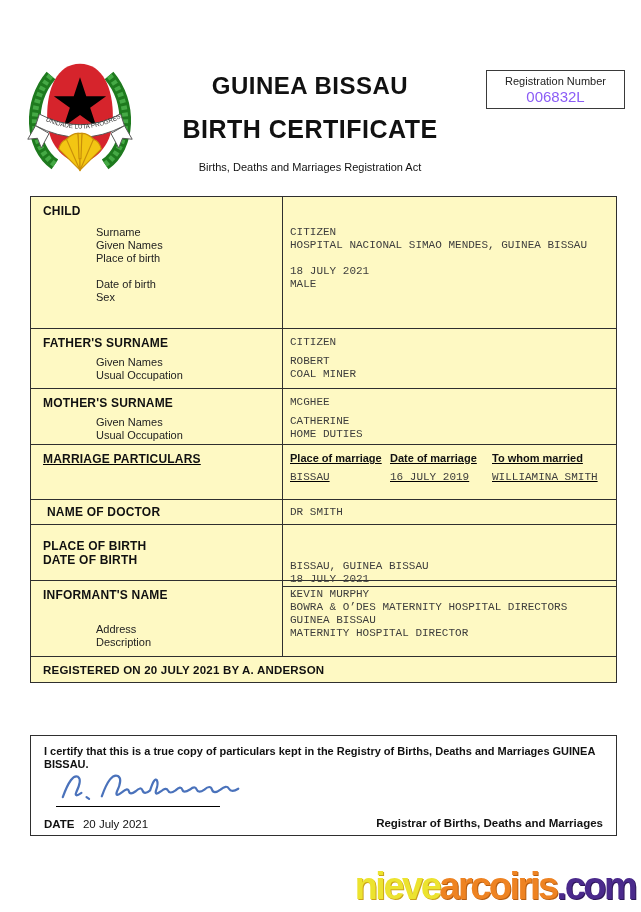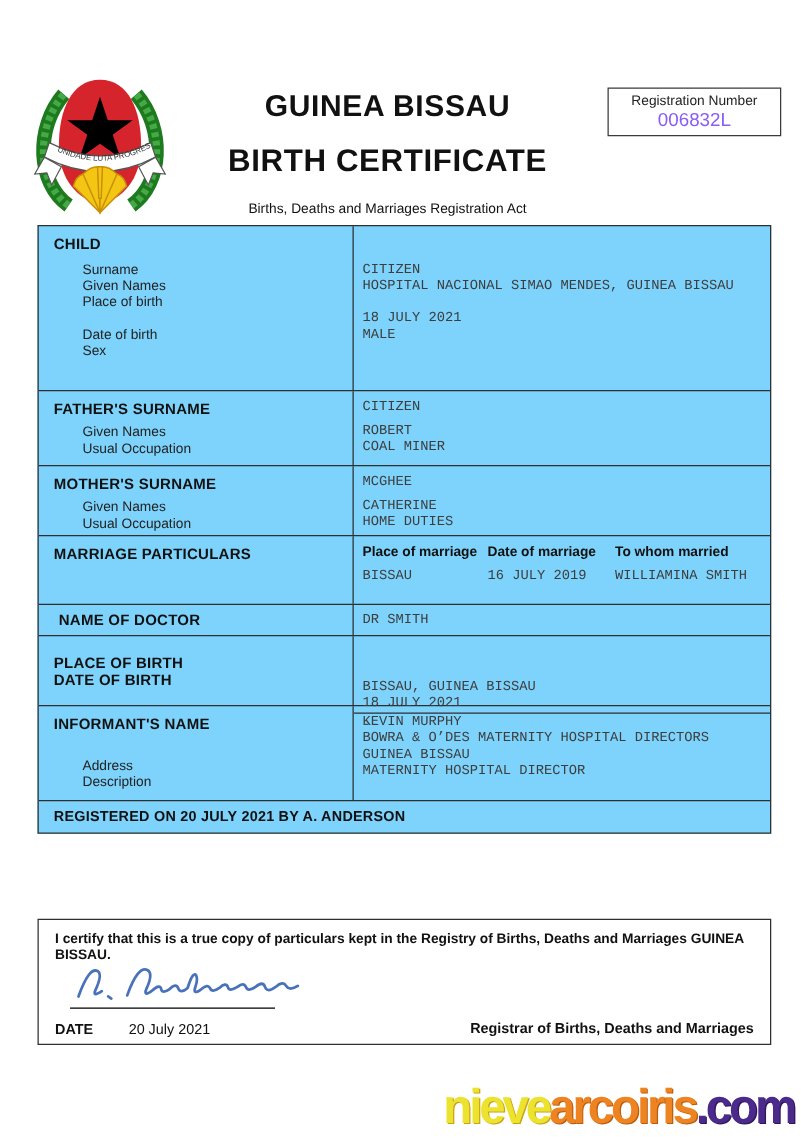--- a/index.html
+++ b/index.html
@@ -16,38 +16,38 @@
   .act-line { font-size:11px; margin-top:17px; color:#111; }
   .reg-box {
     position:absolute; left:486px; top:70px; width:139px; height:39px;
     border:1.5px solid #3a3a3a; text-align:center; padding-top:4px;
   }
   .reg-label { font-size:11px; color:#222; }
   .reg-value { font-size:15px; color:#8b5cf6; margin-top:1px; }
 
   
   .main-table {
-    position:absolute; left:30px; top:180px; width:587px;
-    border:1.5px solid #2f2f2f; background:#7dd3fc;
+    position:absolute; left:30px; top:196px; width:587px;
+    border:1.5px solid #2f2f2f; background:#fef9c3;
   }
   .trow { display:flex; border-top:1.5px solid #2f2f2f; }
   .trow:first-child { border-top:none; }
   .cell-l { width:252px; flex:0 0 252px; border-right:1.5px solid #2f2f2f; padding:7px 4px 0 12px; }
   .cell-r { flex:1; padding:7px 4px 0 7px; }
   .sec-head { font-size:12px; font-weight:bold; color:#111; letter-spacing:.2px; }
   .sub-labels { margin-top:8px; margin-left:23px; }
-  .lbl { font-size:11px; color:#222; line-height:13px; }
+  .lbl { font-size:11px; color:#222; line-height:13px;margin-left:30px; }
   .mono { font-family:"Liberation Mono", monospace; font-size:11px; color:#3d3d3d; line-height:13px; white-space:pre; }
   .spacer13 { height:13px; }
   .spacer6 { height:6px; }
 
   .row-child { height:131px; }
   .row-father { height:60px; }
   .row-mother { height:56px; }
-  .row-marriage { height:55px; }
+  .row-marriage { height:55px;text-decoration:underline; }
   .row-doctor { height:25px;justify-content:space-between; }
   .row-birth { height:56px; padding:0; }
   .row-informant { height:76px; }
 
   .row-child .cell-r { padding-top:29px; }
   .mar-cols { display:flex; }
   .mar-col1 { width:100px; } .mar-col2 { width:102px; } .mar-col3 { flex:1; }
   .mar-head { font-size:11px; font-weight:bold; color:#111; }
   .mar-val { margin-top:7px; }
 
@@ -62,21 +62,21 @@
   
   .cert-box {
     position:absolute; left:30px; top:735px; width:587px; height:101px;
     border:1.5px solid #2f2f2f; padding:9px 13px 0 13px;
   }
   .cert-text { font-size:11px; font-weight:bold; color:#111; line-height:12.5px; width:560px; }
   .sig-wrap { position:absolute; left:25px; top:30px; width:195px; height:42px; }
   .sig-line { position:absolute; left:25px; top:70px; width:164px; border-bottom:1.5px solid #000; }
   .cert-bottom { position:absolute; left:13px; right:13px; top:78px; display:flex; justify-content:space-between; align-items:center; }
   .date-label { font-size:11.5px; font-weight:bold; color:#111; display:inline; }
-  .date-value { font-size:11.5px; color:#111; display:inline; margin-left:24px; }
+  .date-value { font-size:11.5px; color:#111; display:inline; margin-left:4px; }
   .registrar { font-size:11.5px; font-weight:bold; color:#111; }
 
   
   .watermark {
     position:absolute; right:6px; bottom:4px; font-size:39px; font-weight:bold;
     letter-spacing:-2.5px; transform:scaleX(.97); transform-origin:right;
     white-space:nowrap;
   }
   .wm1 { color:#ece32f; text-shadow:1px 1px 0 #caa21a; }
   .wm2 { color:#ee8322; text-shadow:1px 1px 0 #b85d10; }

